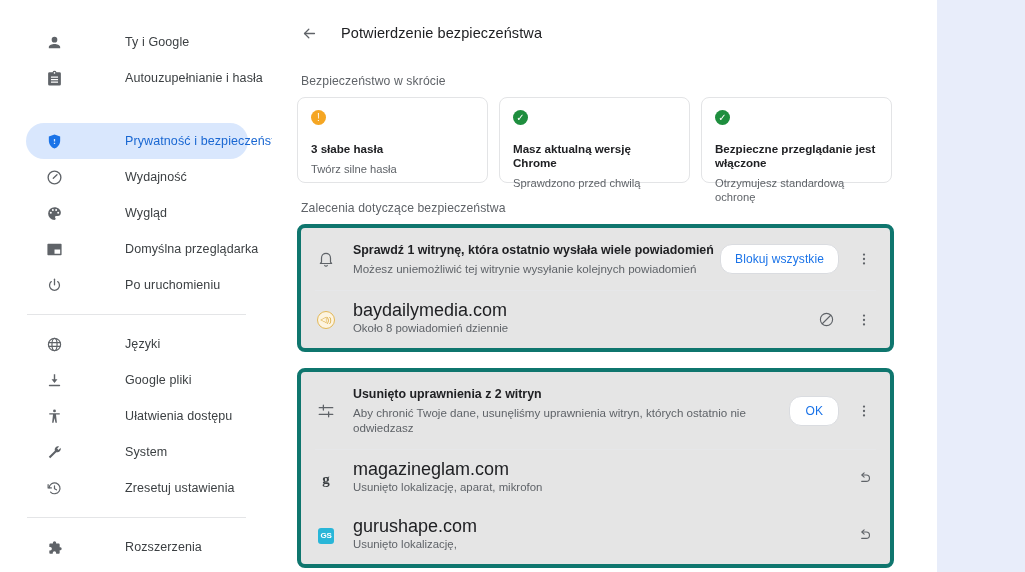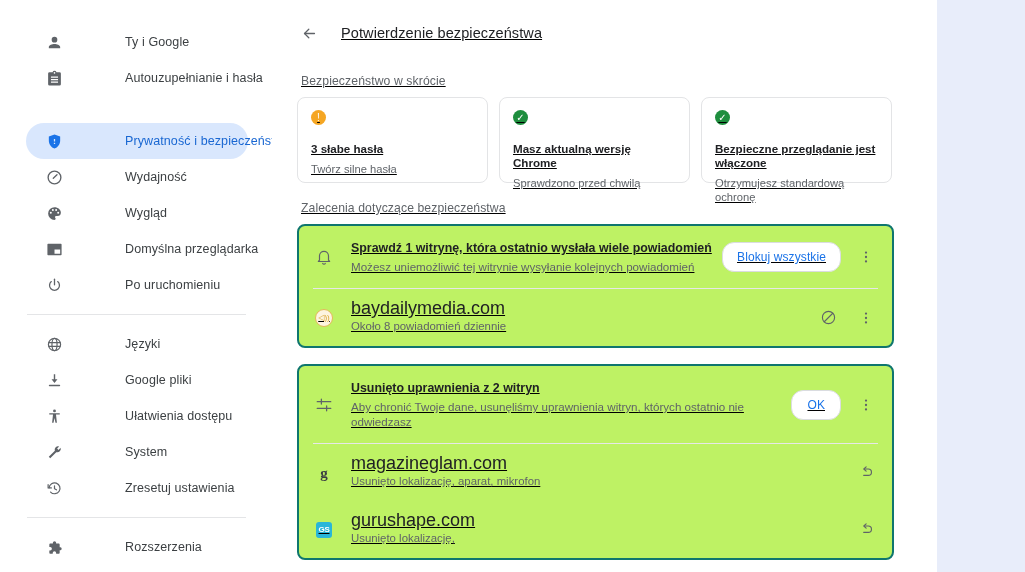--- a/index.html
+++ b/index.html
@@ -93,21 +93,20 @@
     flex: 1 1 auto;
     height: 572px;
     position: relative;
     overflow: hidden;
     background: #ffffff;
   }
   .main-inner {
     width: 665px;
     padding-left: 24px;
     box-sizing: border-box;
-    text-decoration: underline;
   }
 
   .page-head {
     display: flex;
     align-items: center;
     height: 56px;
     padding-top: 10px;
     box-sizing: border-box;
   }
   .back-btn {
@@ -172,22 +171,22 @@
     font-size: 11.2px;
     color: #5f6368;
     margin-top: 6px;
     line-height: 14px;
   }
 
   
   .rec-card {
     width: 597px;
     box-sizing: border-box;
-    background: #bef264;
-    border: 2px solid #0f766e;
+    background: #e5e5e5;
+    border: 4px solid #0f766e;
     border-radius: 8px;
     margin-left: 1px;
   }
   .rec-head {
     display: flex;
     align-items: center;
     padding: 14px 13px 14px 14px;
     min-height: 50px;
     box-sizing: border-box;
   }

